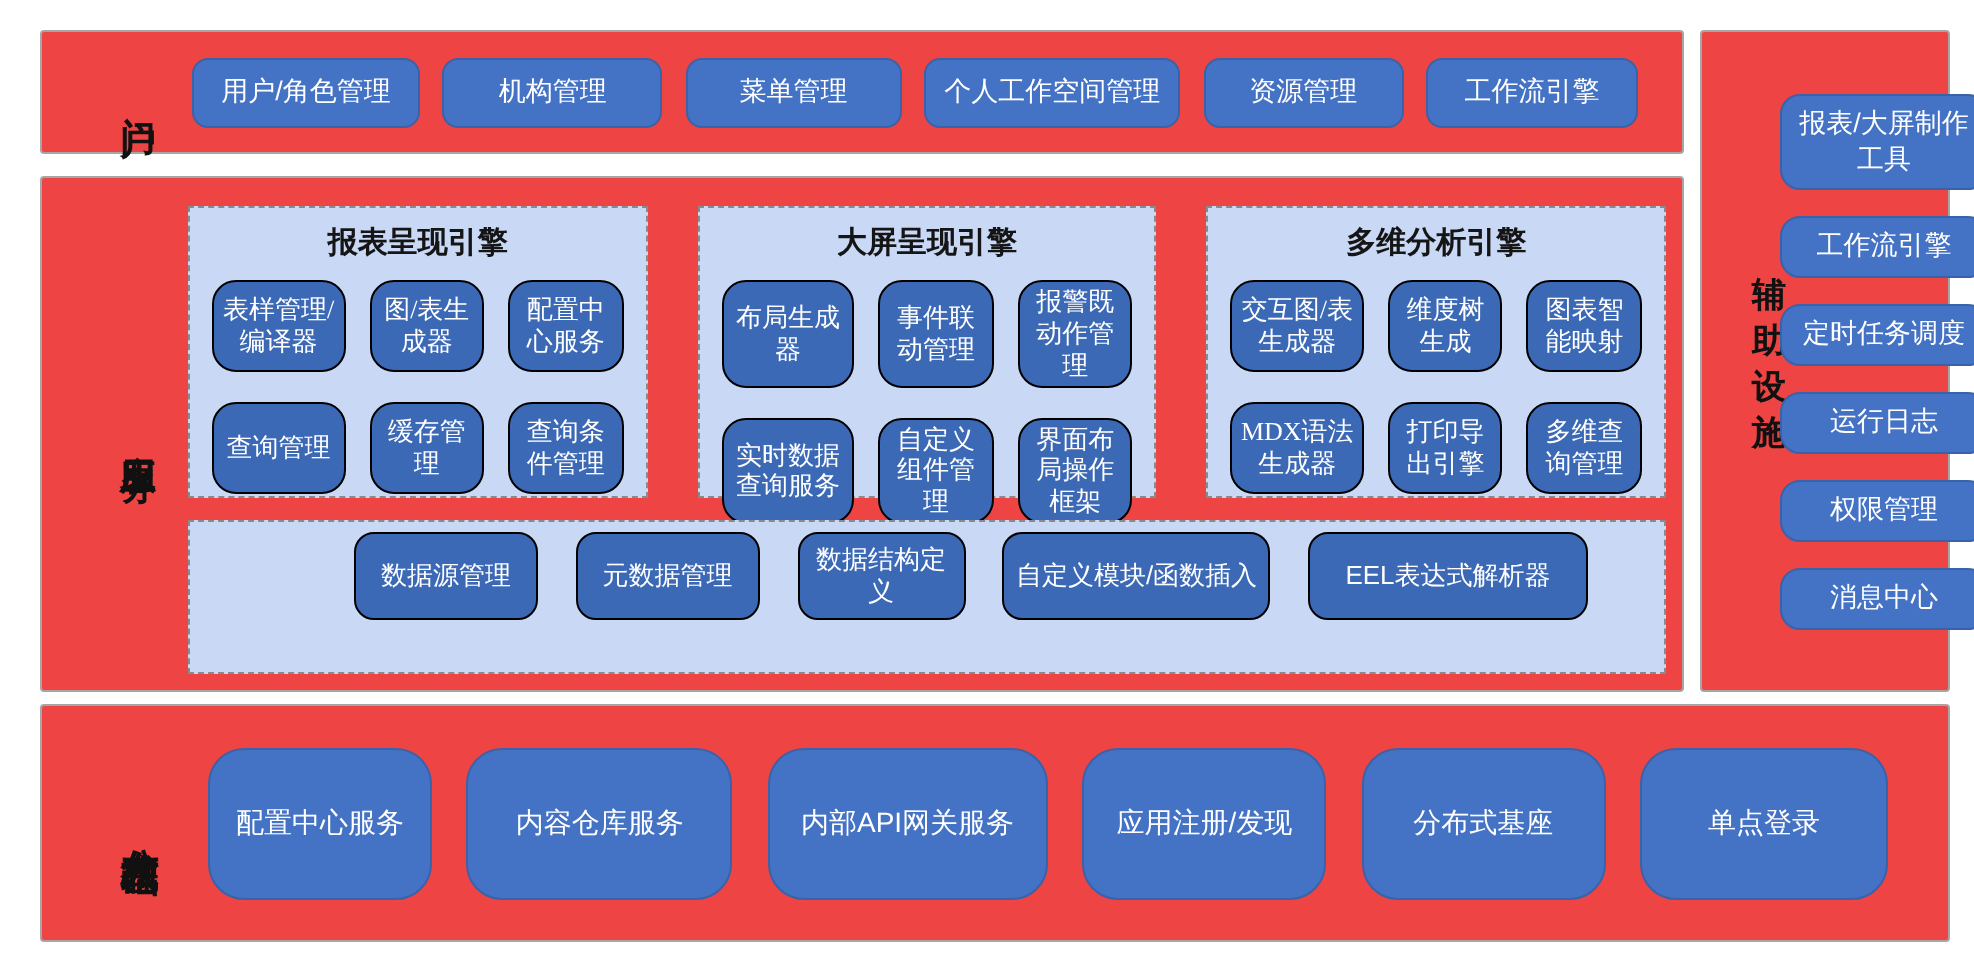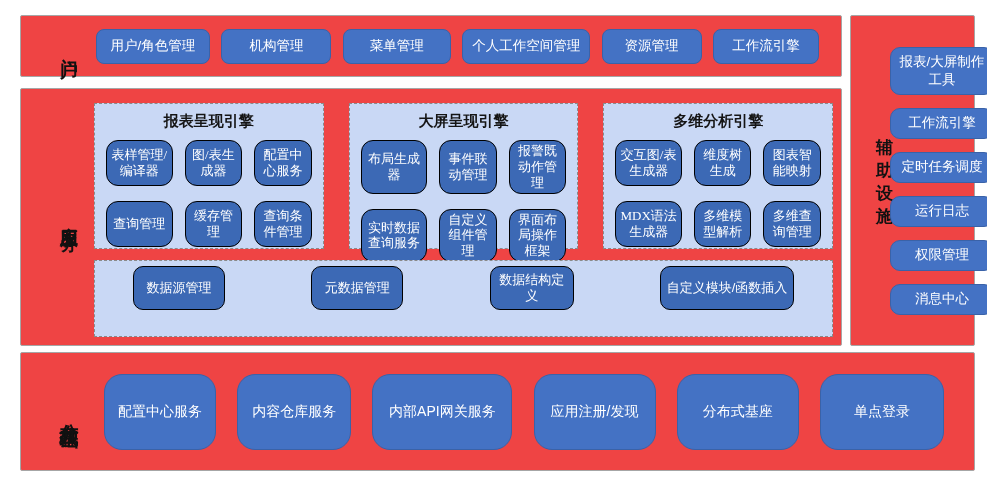--- a/index.html
+++ b/index.html
@@ -45,31 +45,31 @@
   .grid{display:grid;grid-template-columns:1.1fr .95fr .95fr;
         column-gap:12px;row-gap:15px;}
   .grid .node, .config-row .node{background:#3c69b5;border:1px solid #000000;}
   .grid .node{min-height:46px;border-radius:12px;font-size:13px;
               line-height:1.22;padding:2px 3px;}
 
   .config{margin-top:11px;height:84px;padding:5px 38px 10px;}
   .config-row{display:flex;justify-content:space-between;align-items:center;}
   .config-row .node{height:44px;border-radius:10px;font-size:13px;
                     line-height:1.2;padding:2px 4px;}
-  .config-row .node:nth-of-type(1){width:92px;}
+  .config-row .node:nth-of-type(1){width:92px;margin-left:44px;}
   .config-row .node:nth-of-type(2){width:92px;}
   .config-row .node:nth-of-type(3){width:84px;}
   .config-row .node:nth-of-type(4){width:134px;}
   .config-row .node:nth-of-type(5){width:140px;}
 
   .distributed-row{flex:1;display:flex;align-items:center;
                    justify-content:space-between;padding:0 30px 0 12px;}
   .distributed-row .node{height:76px;border-radius:18px;font-size:14px;}
   .distributed-row .node:nth-of-type(1){width:112px;}
-  .distributed-row .node:nth-of-type(2){width:114px;}
+  .distributed-row .node:nth-of-type(2){width:133px;}
   .distributed-row .node:nth-of-type(3){width:140px;}
   .distributed-row .node:nth-of-type(4){width:122px;}
   .distributed-row .node:nth-of-type(5){width:122px;}
   .distributed-row .node:nth-of-type(6){width:124px;}
 
   .aux-title{font-size:17px;font-weight:bold;margin:11px 0 8px;color:#111;}
   .aux-col{display:flex;flex-direction:column;gap:13px;align-items:center;
            width:100%;}
   .aux-col .node{width:104px;min-height:31px;border-radius:10px;
                  font-size:13.5px;line-height:1.3;padding:2px 5px;}
@@ -144,39 +144,40 @@
           <div class="grid">
 
               <div class="node">交互图/表生成器</div>
 
               <div class="node">维度树生成</div>
 
               <div class="node">图表智能映射</div>
 
               <div class="node">MDX语法生成器</div>
 
-              <div class="node">多维模型解析</div>
+              <div class="node">打印导出引擎</div>
 
               <div class="node">多维查询管理</div>
             </div>
         </div>
 
       </div>
 
       <div class="group config">
         <div class="config-row">
 
             <div class="node">数据源管理</div>
 
             <div class="node">元数据管理</div>
 
             <div class="node">数据结构定义</div>
 
             <div class="node">自定义模块/函数插入</div>
 
+            <div class="node">EEL表达式解析器</div>
           </div>
       </div>
     </div>
   </section>
 
   <section class="panel distributed">
     <div class="vlabel">分布式基础</div>
     <div class="distributed-row">
 
         <div class="node">配置中心服务</div>

